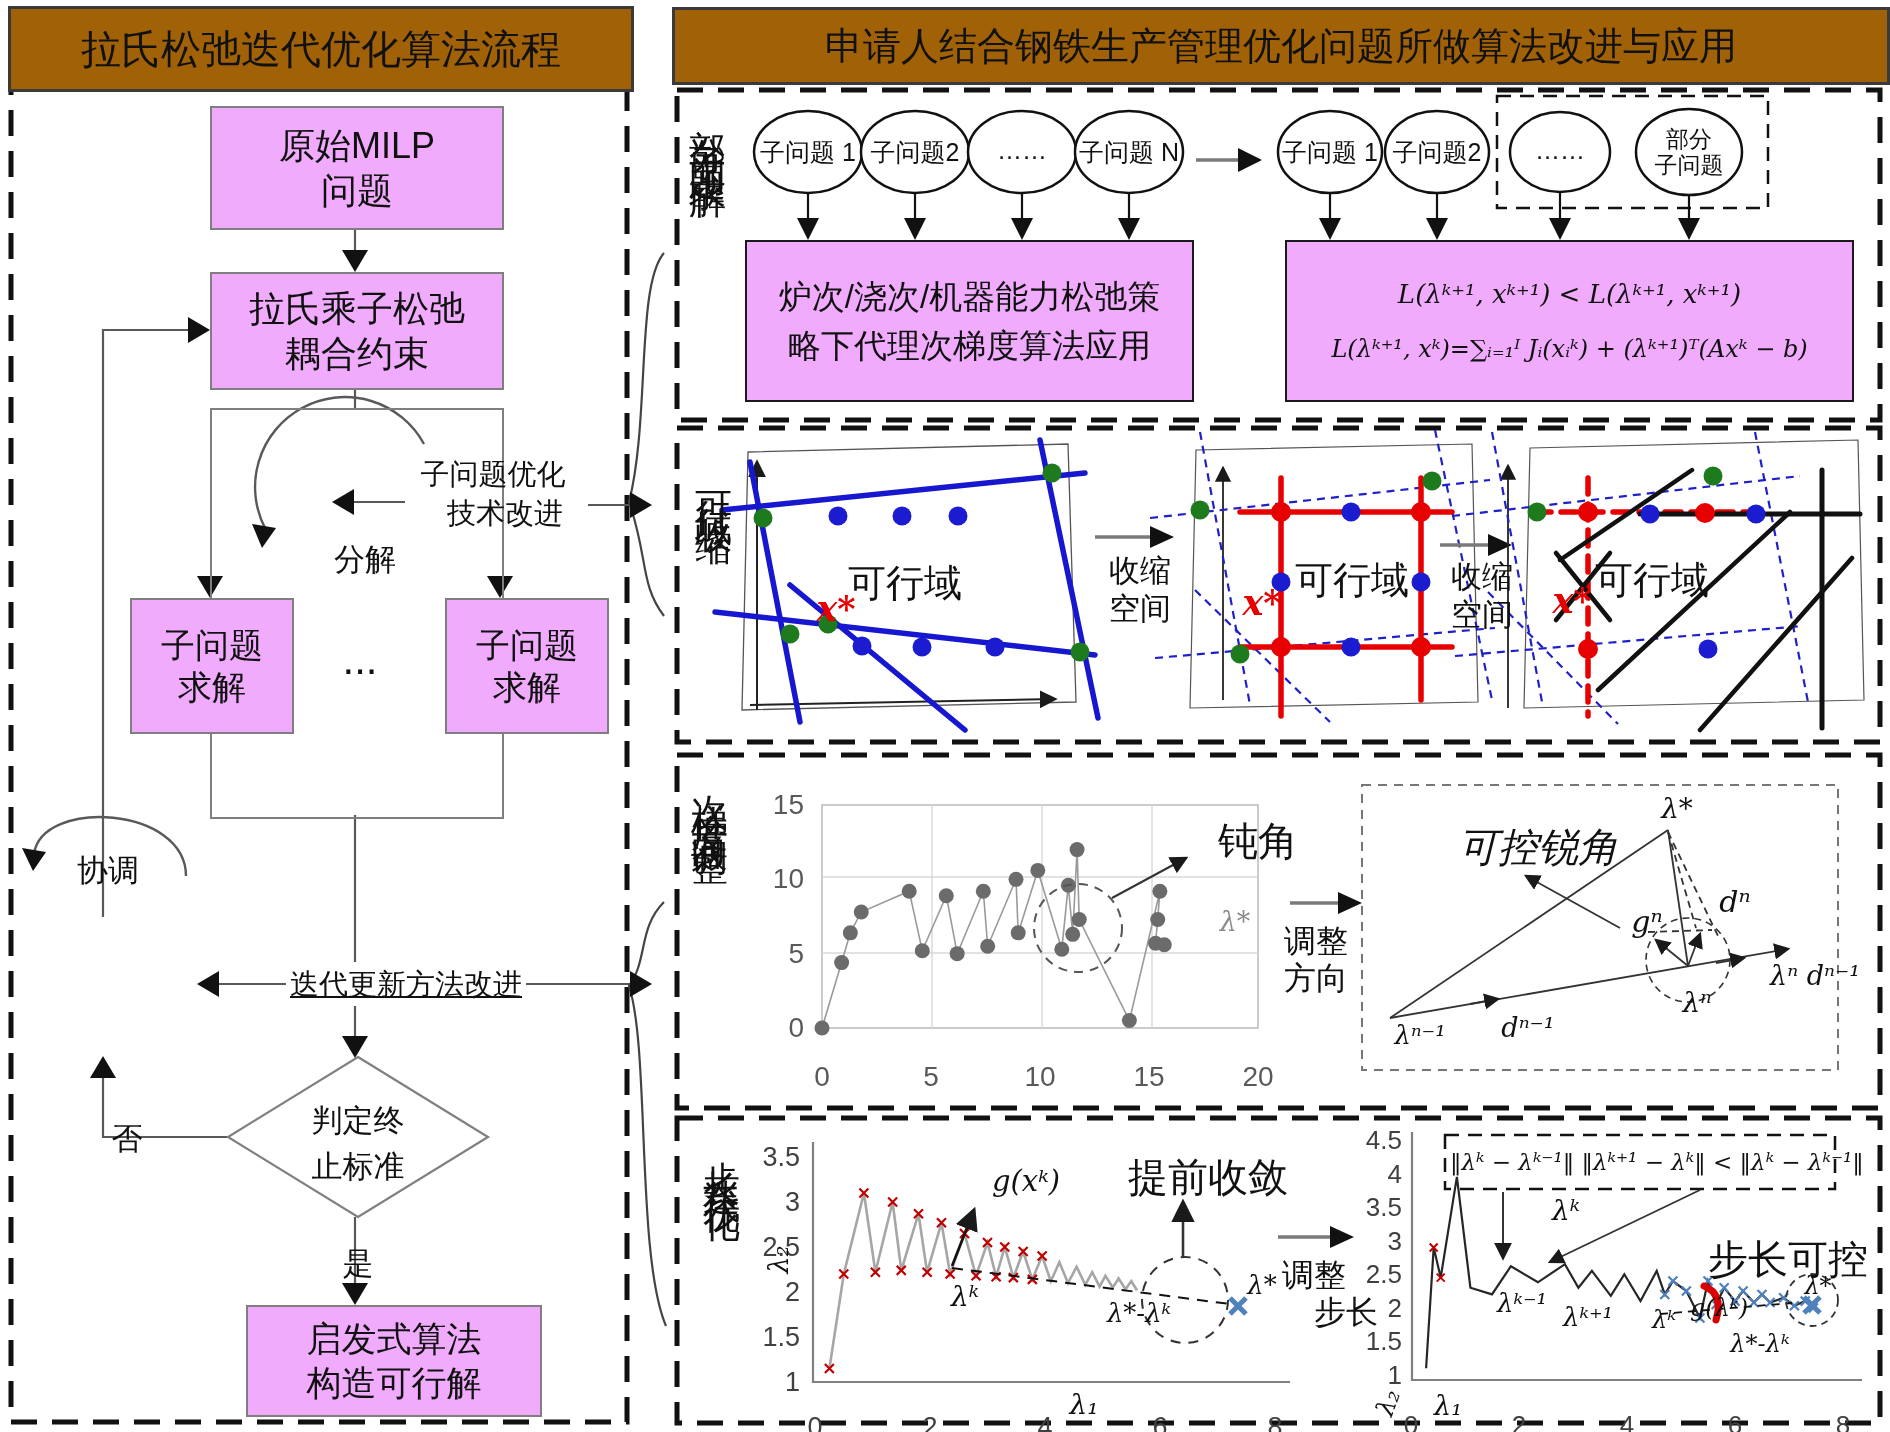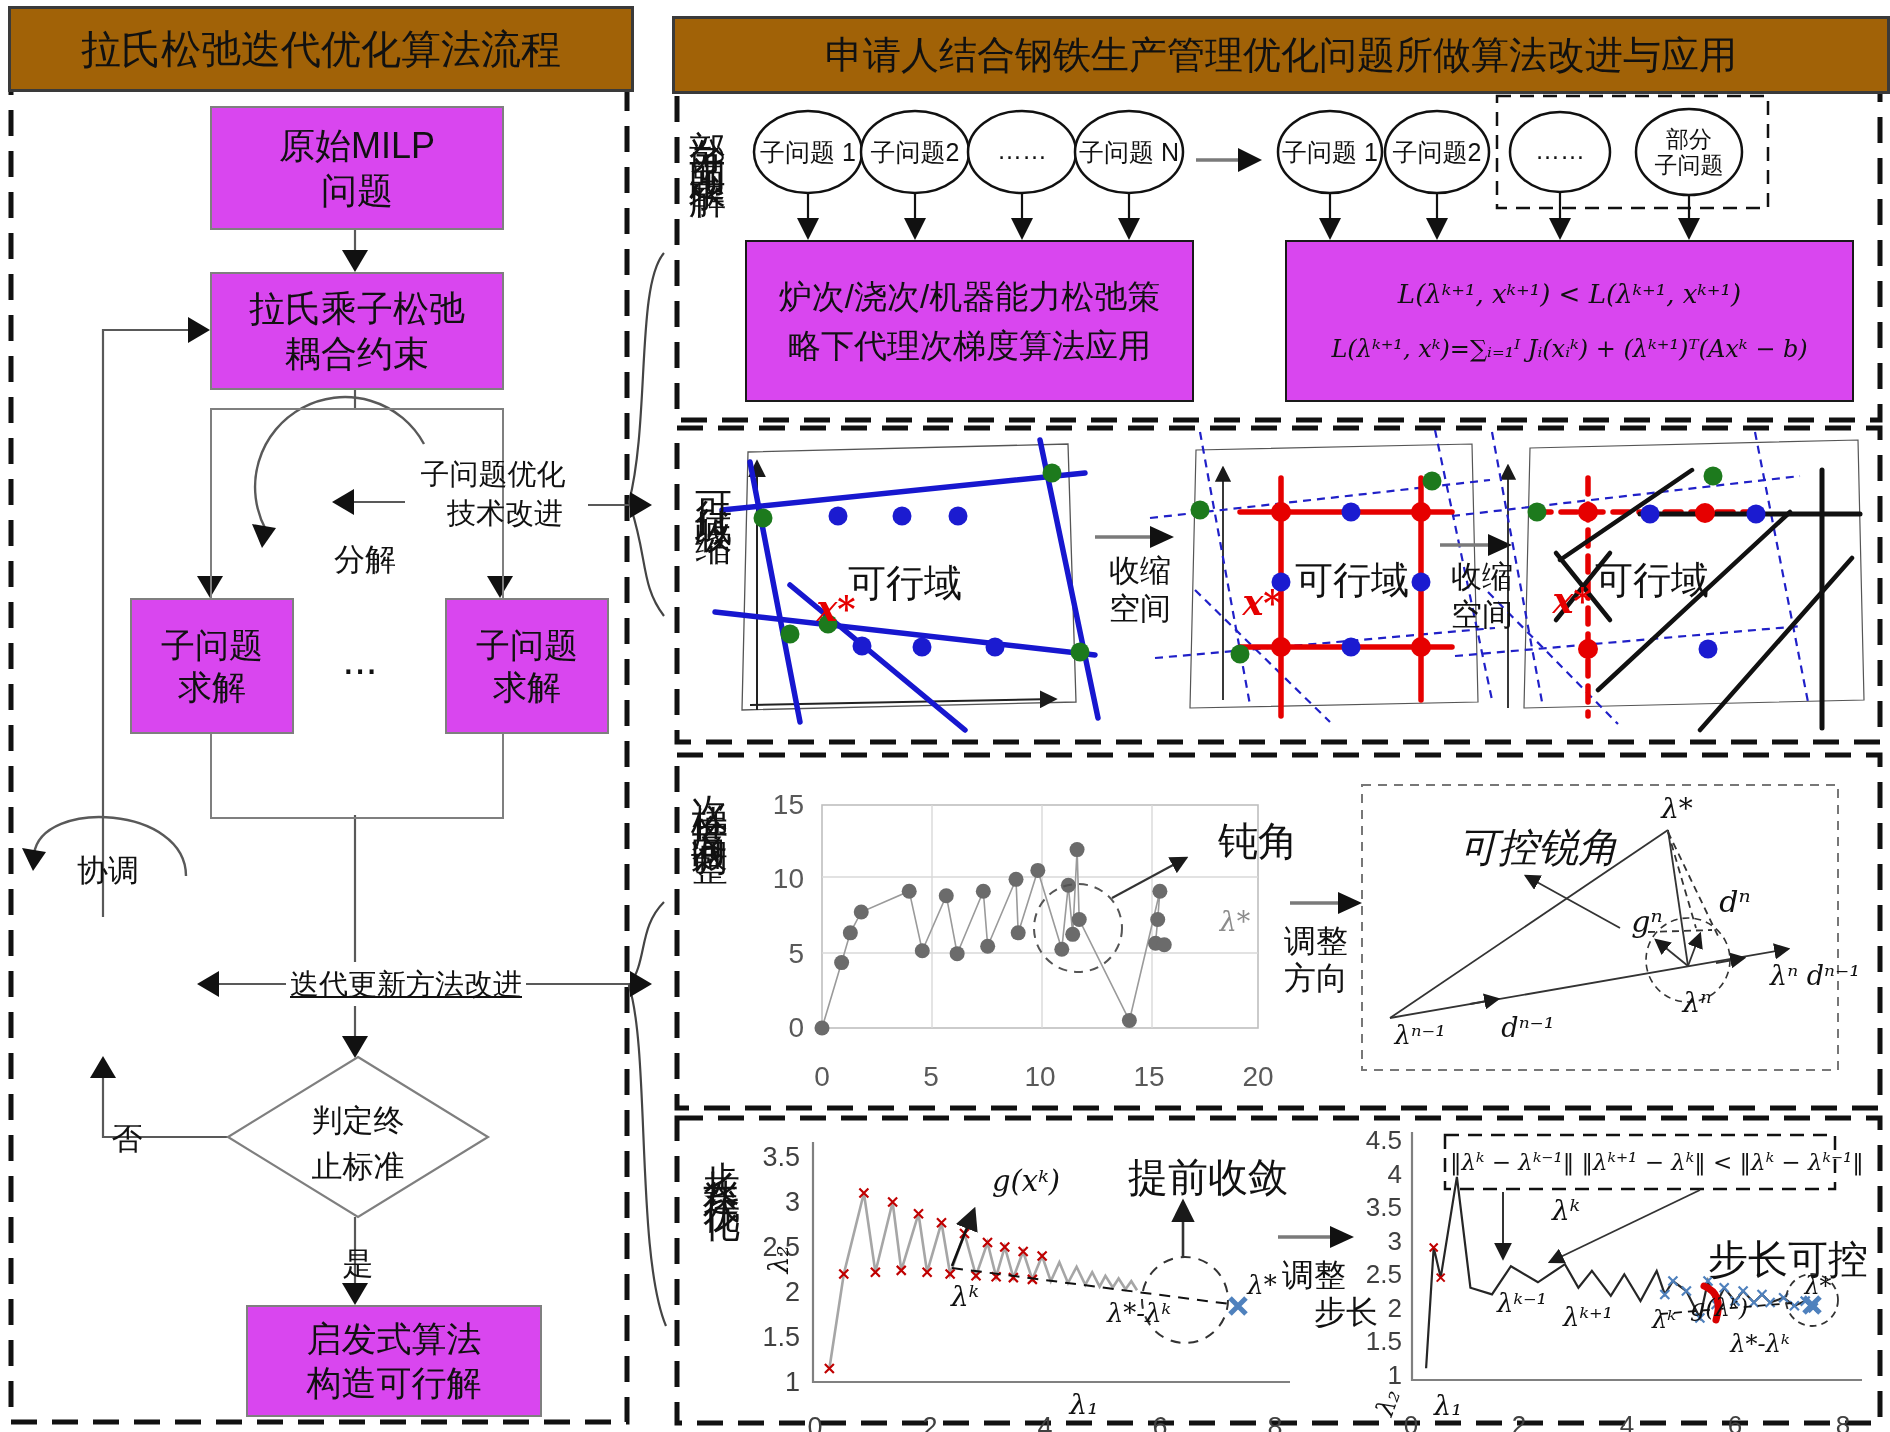--- a/index.html
+++ b/index.html
@@ -1,18 +1,18 @@
 <!DOCTYPE html>
 <html><head>
 <meta charset="utf-8">
 <style>
   html,body{margin:0;padding:0;background:#fff;}
   #canvas{position:relative;width:1890px;height:1432px;background:#fff;overflow:hidden;
           font-family:"Liberation Sans",sans-serif;color:#111;}
-  .box{position:absolute;border:2px solid #7f7f7f;background:#d946ef;display:flex;flex-direction:column;
+  .box{position:absolute;border:2px solid #7f7f7f;background:#f0abfc;display:flex;flex-direction:column;
        align-items:center;justify-content:center;text-align:center;line-height:1.25;}
   .bbox{border:2.5px solid #1a1a1a;}
   .titlebox{position:absolute;border:3px solid #3a3a3a;background:#a16207;display:flex;align-items:center;
             justify-content:center;text-align:center;}
   .lbl{position:absolute;text-align:center;white-space:nowrap;}
   .vlabel{position:absolute;writing-mode:vertical-rl;text-orientation:upright;font-size:37px;
           letter-spacing:9px;color:#111;}
   .math{font-family:"DejaVu Serif","Liberation Serif",serif;font-style:italic;}
   .gray{color:#8c8c8c;}
   .red{color:#e60000;}
@@ -387,21 +387,21 @@
     <line x1="1660" y1="1314" x2="1792" y2="1303" stroke="#111" stroke-width="1.8" stroke-dasharray="8,6"></line>
     <circle cx="1812" cy="1300" r="26" fill="none" stroke="#333" stroke-width="1.8" stroke-dasharray="7,5"></circle>
     <path d="M1704,1286 q20,8 12,34" stroke="#d80000" stroke-width="7" fill="none" stroke-linecap="round"></path>
     <path d="M1804,1297 l16,16 M1804,1313 l16,-16" stroke="#4f81bd" stroke-width="5" fill="none"></path>
   </g>
 </svg>
 
 <div class="titlebox" style="left:8px;top:6px;width:620px;height:80px;">
   <span style="font-size:40px;">拉氏松弛迭代优化算法流程</span>
 </div>
-<div class="titlebox" style="left:672px;top:16px;width:1212px;height:72px;">
+<div class="titlebox" style="left:672px;top:7px;width:1212px;height:72px;">
   <span style="font-size:38px;">申请人结合钢铁生产管理优化问题所做算法改进与应用</span>
 </div>
 
 <div class="box" style="left:210px;top:106px;width:290px;height:120px;font-size:36px;">
   <span>原始MILP</span>
   <span>问题</span>
 </div>
 <div class="box" style="left:210px;top:272px;width:290px;height:114px;font-size:36px;">
   <span>拉氏乘子松弛</span>
   <span>耦合约束</span>

